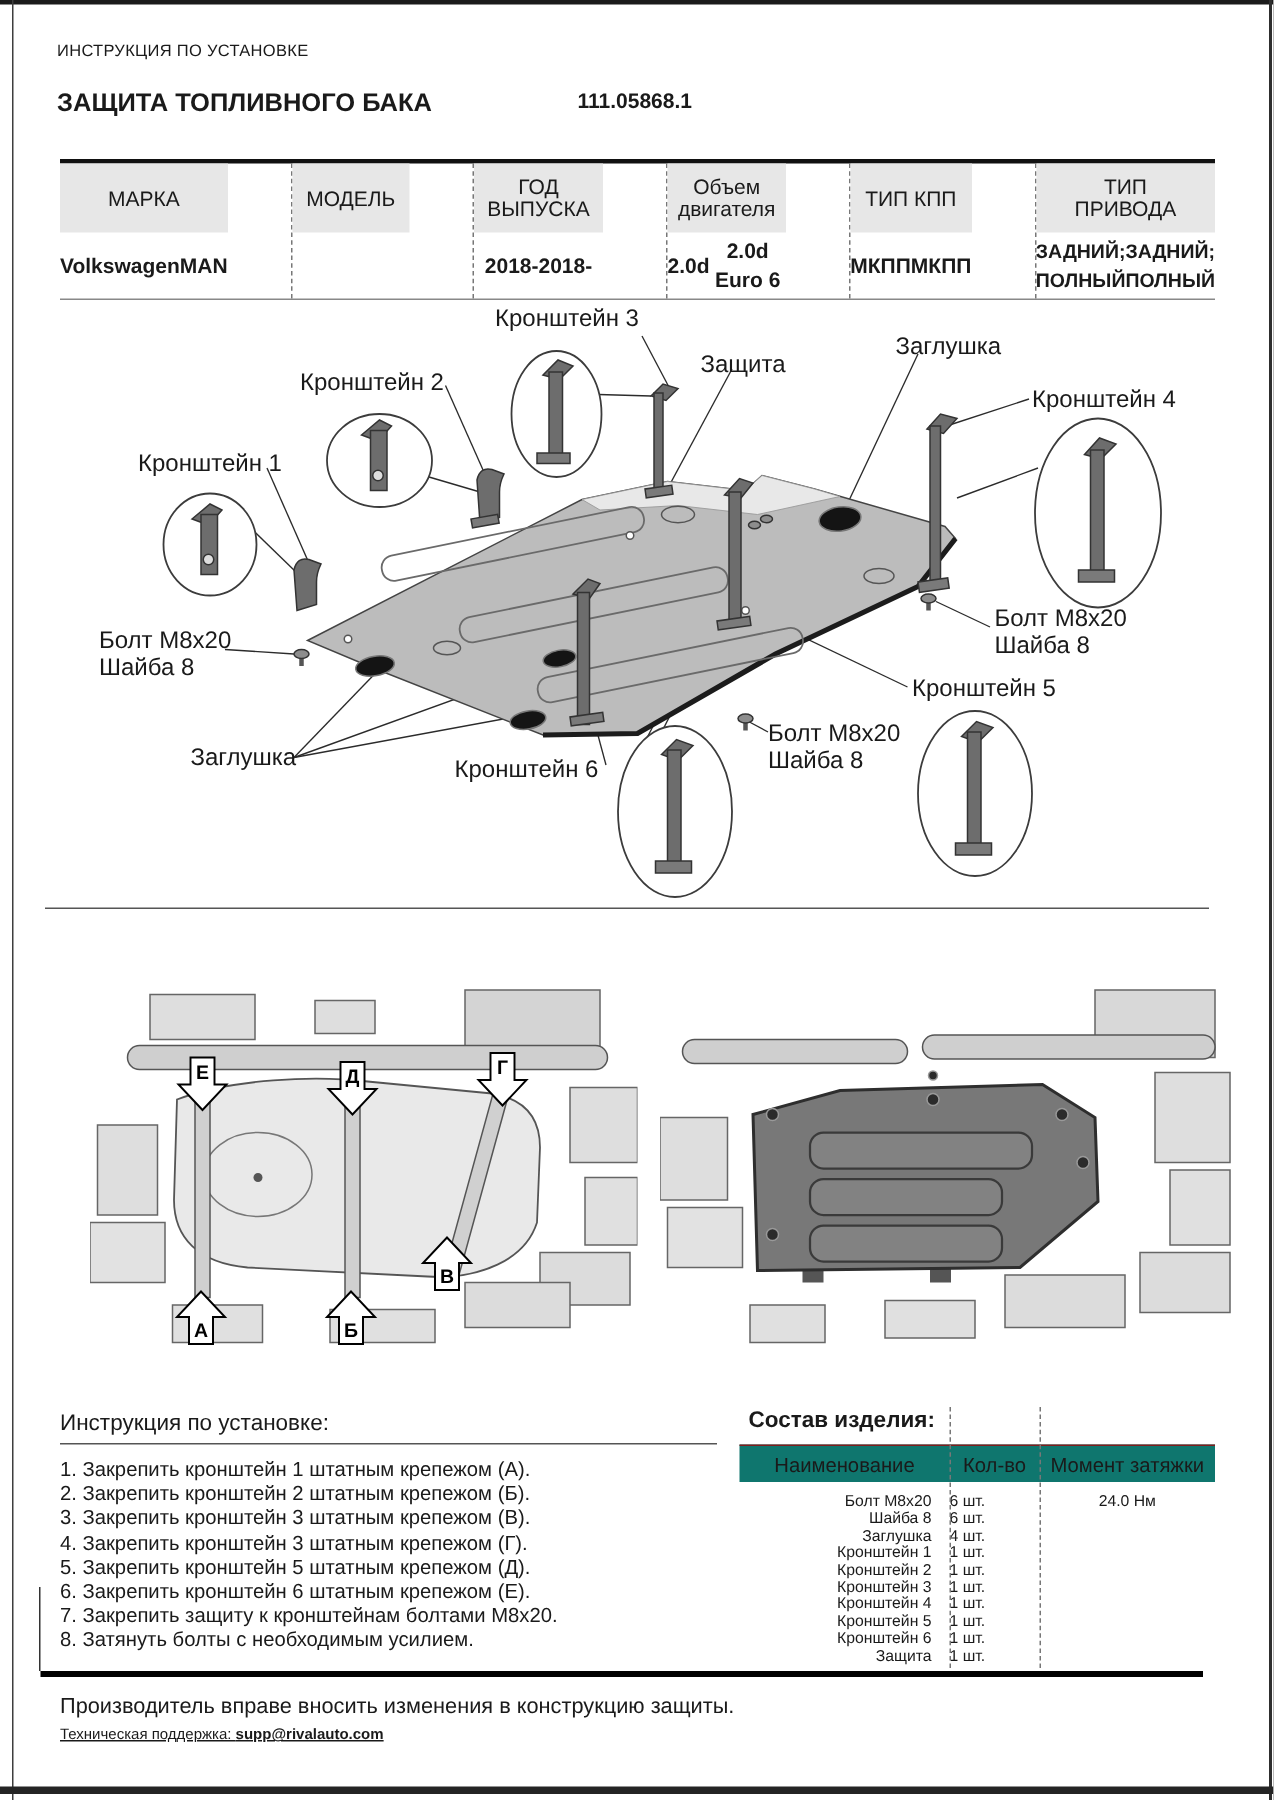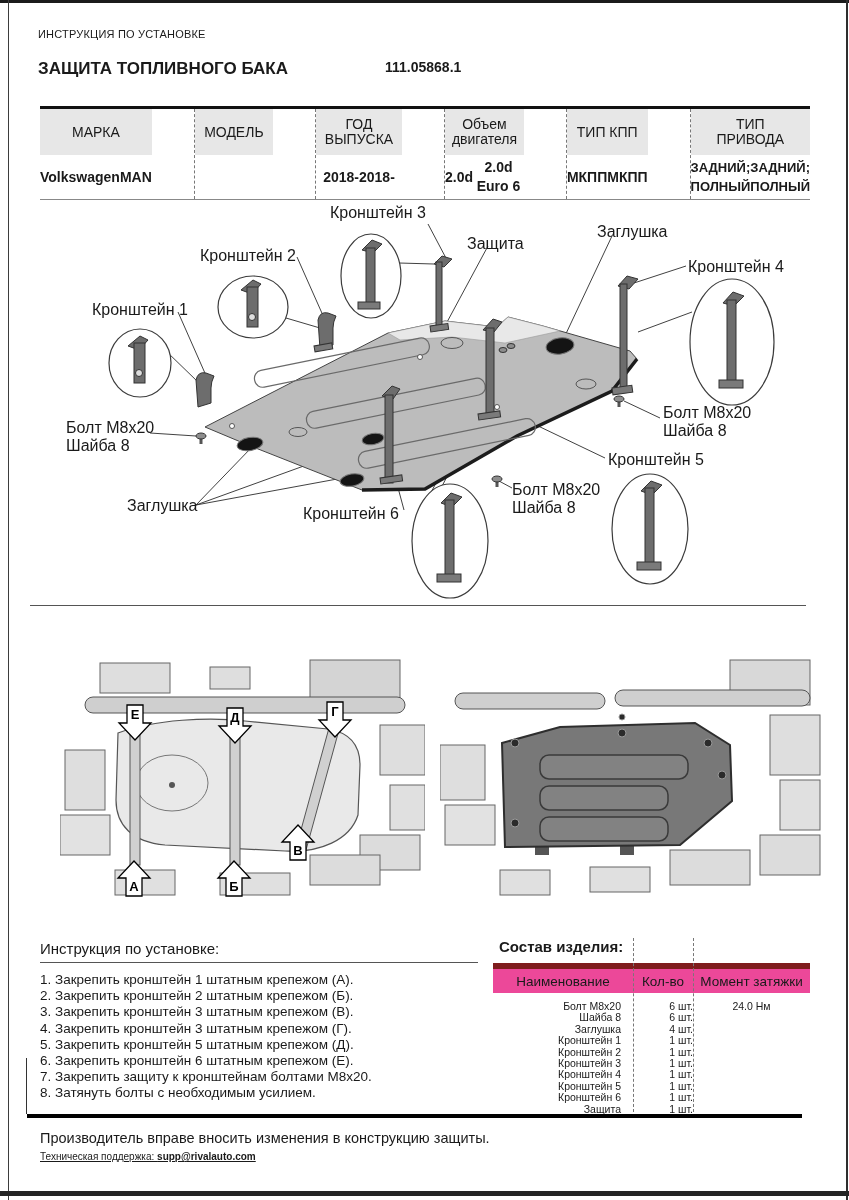--- a/index.html
+++ b/index.html
@@ -39,27 +39,27 @@
   .rule-stub{position:absolute;left:26px;top:1058px;width:1px;height:56px;background:#333;}
 
   
   .instr{position:absolute;left:40px;top:940px;width:438px;}
   .instr-title{font-size:15px;font-weight:normal;padding-bottom:5px;border-bottom:1.5px solid #555;}
   .instr-steps{margin-top:9px;font-size:13.5px;line-height:16.2px;}
 
   
   .parts{position:absolute;left:493px;top:938px;width:317px;height:176px;}
   .parts-title{font-size:15px;font-weight:bold;height:25px;padding-left:6px;}
-  .parts-head{display:grid;grid-template-columns:140px 60px 117px;background:#ec4899;
-              border-top:6px solid #7f1d1d;height:24px;align-items:center;font-size:13.5px;}
+  .parts-head{display:grid;grid-template-columns:140px 60px 117px;background:#0f766e;
+              border-top:1px solid #7f1d1d;height:24px;align-items:center;font-size:13.5px;}
   .parts-head div{text-align:center;}
   .parts-row{display:grid;grid-template-columns:140px 60px 117px;height:11.4px;
              font-size:10.5px;line-height:11.4px;}
   .p-name{text-align:right;padding-right:12px;}
-  .p-qty{text-align:right;}
+  .p-qty{text-align:left;}
   .p-torque{text-align:center;}
   .parts-rows{margin-top:8px;}
   .pdash{position:absolute;top:0;height:174px;width:0;border-left:1px dashed #777;}
   .pdash.d1{left:140px;} .pdash.d2{left:200px;}
 
   
   .foot1{position:absolute;left:40px;top:1130px;font-size:14.5px;text-align:center;}
   .foot2{position:absolute;left:40px;top:1151px;font-size:10px;text-decoration:underline;}
   .foot2 b{font-weight:bold;}
 </style>

